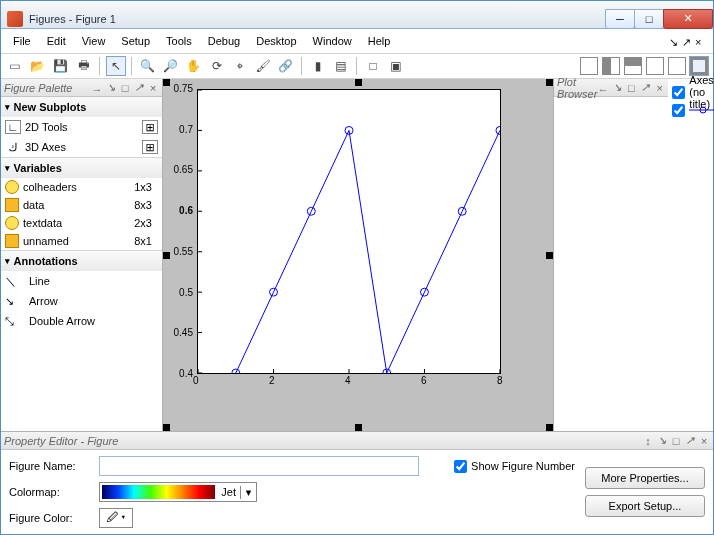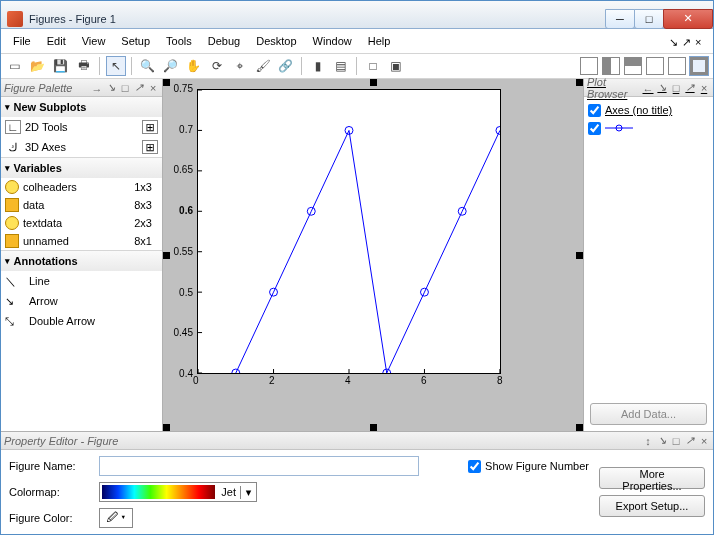--- a/index.html
+++ b/index.html
@@ -35,38 +35,38 @@
 .iconrow .ic { width:16px; height:14px; border:1px solid #888; display:flex; align-items:center; justify-content:center;}
 .varrow { display:flex; align-items:center; height:18px; padding:0 4px; gap:4px;}
 .varrow .vic { width:14px; height:14px; background:#f7b928; border:1px solid #b88400;}
 .varrow.str .vic { background:#ffe257; border:1px solid #b88400; border-radius:50%;}
 .varrow .sz { margin-left:auto; padding-right:6px;}
 .annrow { display:flex; align-items:center; height:20px; padding:0 4px; gap:4px;}
 .annrow .aic { width:20px; height:14px; display:flex; align-items:center;}
 .center { flex:1; background:#c0c0c0; position:relative;}
 .handle { width:7px; height:7px; background:#000; position:absolute;}
 .axes { position:absolute; left:34px; top:10px; width:304px; height:285px; background:#fff; border:1px solid #000;}
-.rightpane { width:130px; border-left:1px solid #b0b0b0; display:flex; flex-direction:column;text-decoration:underline;}
+.rightpane { width:160px; border-left:1px solid #b0b0b0; display:flex; flex-direction:row;}
 .rightbody { flex:1; padding:4px;}
 .chkrow { display:flex; align-items:center; gap:4px; height:18px;}
 .chkrow input { width:13px; height:13px;}
 .linesample { display:inline-block; width:28px; height:10px;}
 .adddata { margin-top:auto; padding:6px; }
 .adddata button { width:100%; height:22px; background:linear-gradient(#fbfbfb,#e6e6e6); border:1px solid #aaa; border-radius:3px; color:#888;}
 .bottompane { border-top:1px solid #b0b0b0;}
 .props { padding:6px 8px; display:grid; grid-template-columns:80px 1fr auto auto; gap:6px 10px; align-items:center;}
 .props label { color:#000;}
 .props input.txt { width:320px; height:20px; border:1px solid #9eb8d6; padding:0 3px;}
 .props .colormap { width:158px; height:20px; border:1px solid #888; display:flex; align-items:center; background:#fff;}
 .props .colormap .grad { flex:1; height:14px; background:linear-gradient(90deg,#000060,#0040ff,#00ffff,#40ff00,#ffff00,#ff8000,#ff0000,#800000); margin:2px;}
 .props .colormap .cap { padding:0 4px;}
 .props .colormap .dd { border-left:1px solid #888; width:16px; text-align:center;}
 .props .colorbtn { width:34px; height:20px; border:1px solid #888; display:flex; align-items:center; justify-content:center; background:#fff;}
 .props .sidebtns { display:flex; flex-direction:column; gap:6px; grid-row:1/4; grid-column:4;}
-.props .sidebtns button { width:106px; height:22px; padding:0 12px; background:linear-gradient(#fbfbfb,#e6e6e6); border:1px solid #999; border-radius:3px;}
+.props .sidebtns button { width:120px; height:22px; padding:0 12px; background:linear-gradient(#fbfbfb,#e6e6e6); border:1px solid #999; border-radius:3px;}
 .showfig { display:flex; align-items:center; gap:4px; grid-column:3;}
 svg.plot { width:100%; height:100%;}
 </style>
 </head>
 <body>
 
 <div class="window">
   <div class="titlebar">
     <div class="logo"></div>
     <div class="title">Figures - Figure 1</div>

